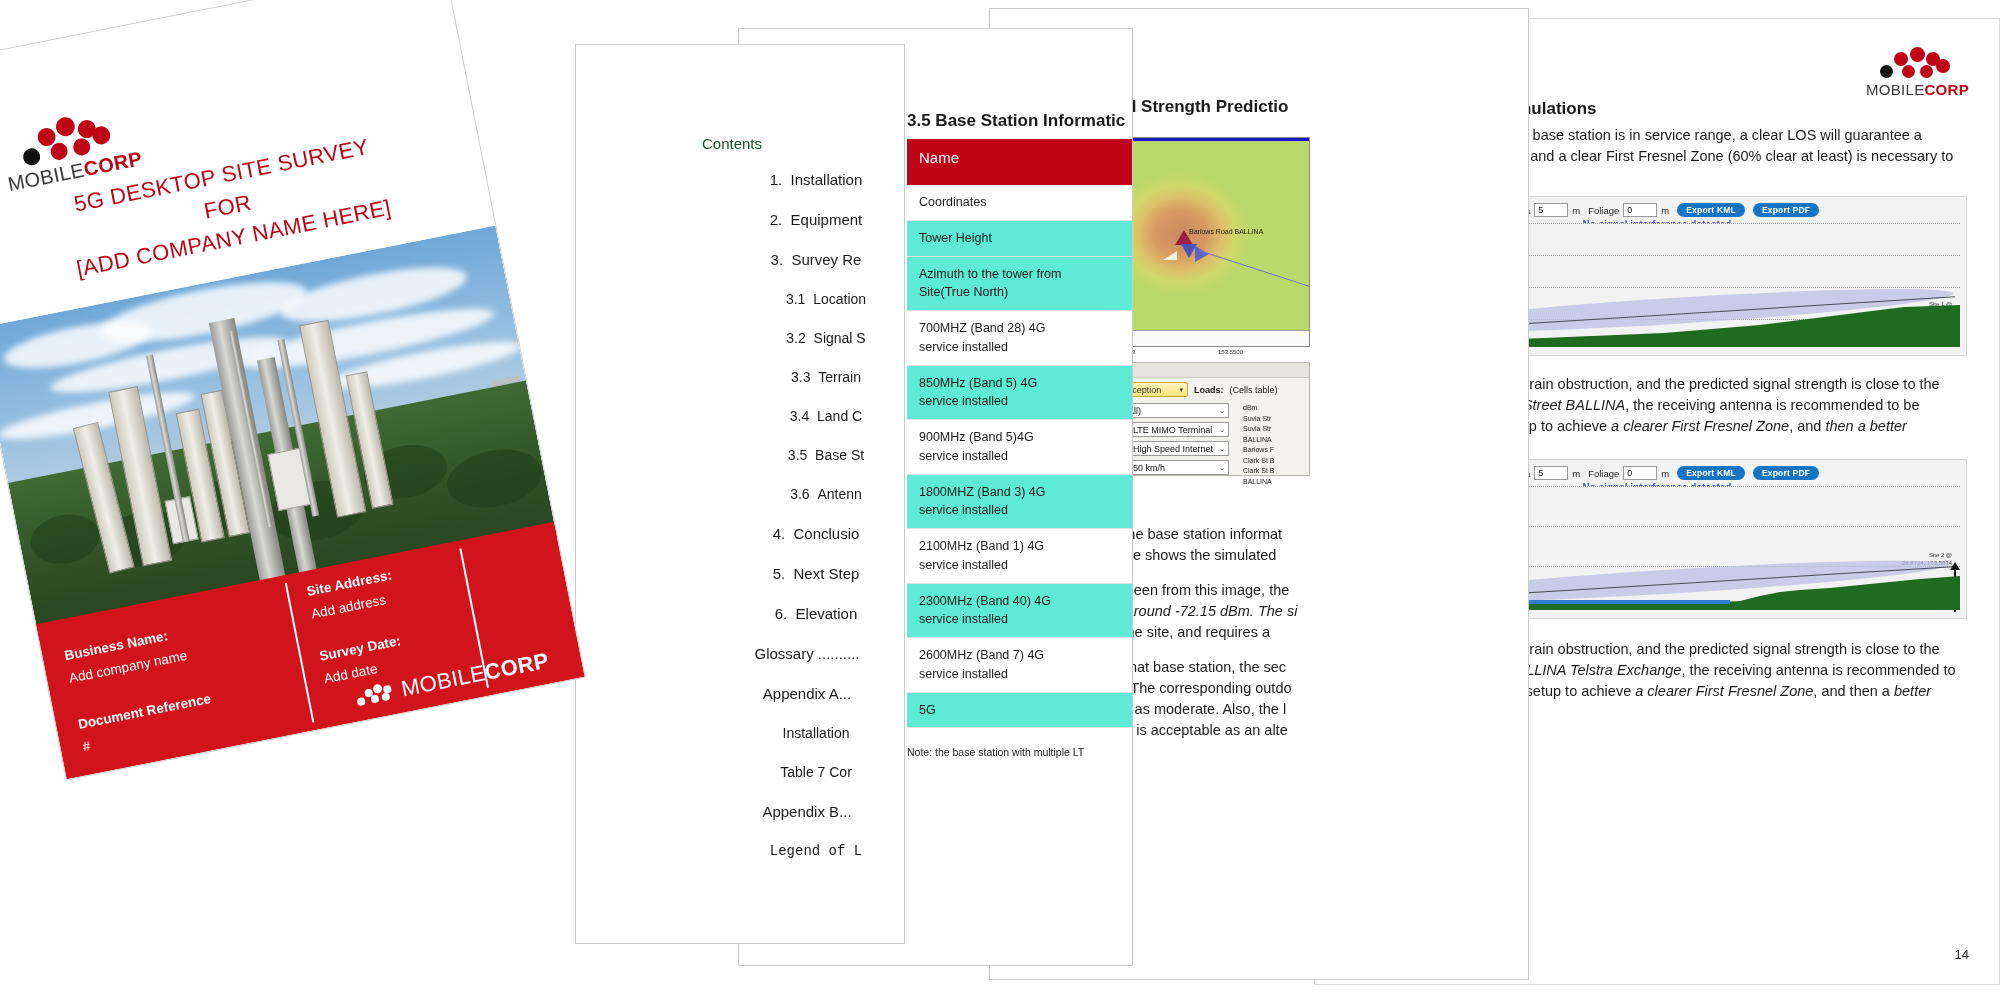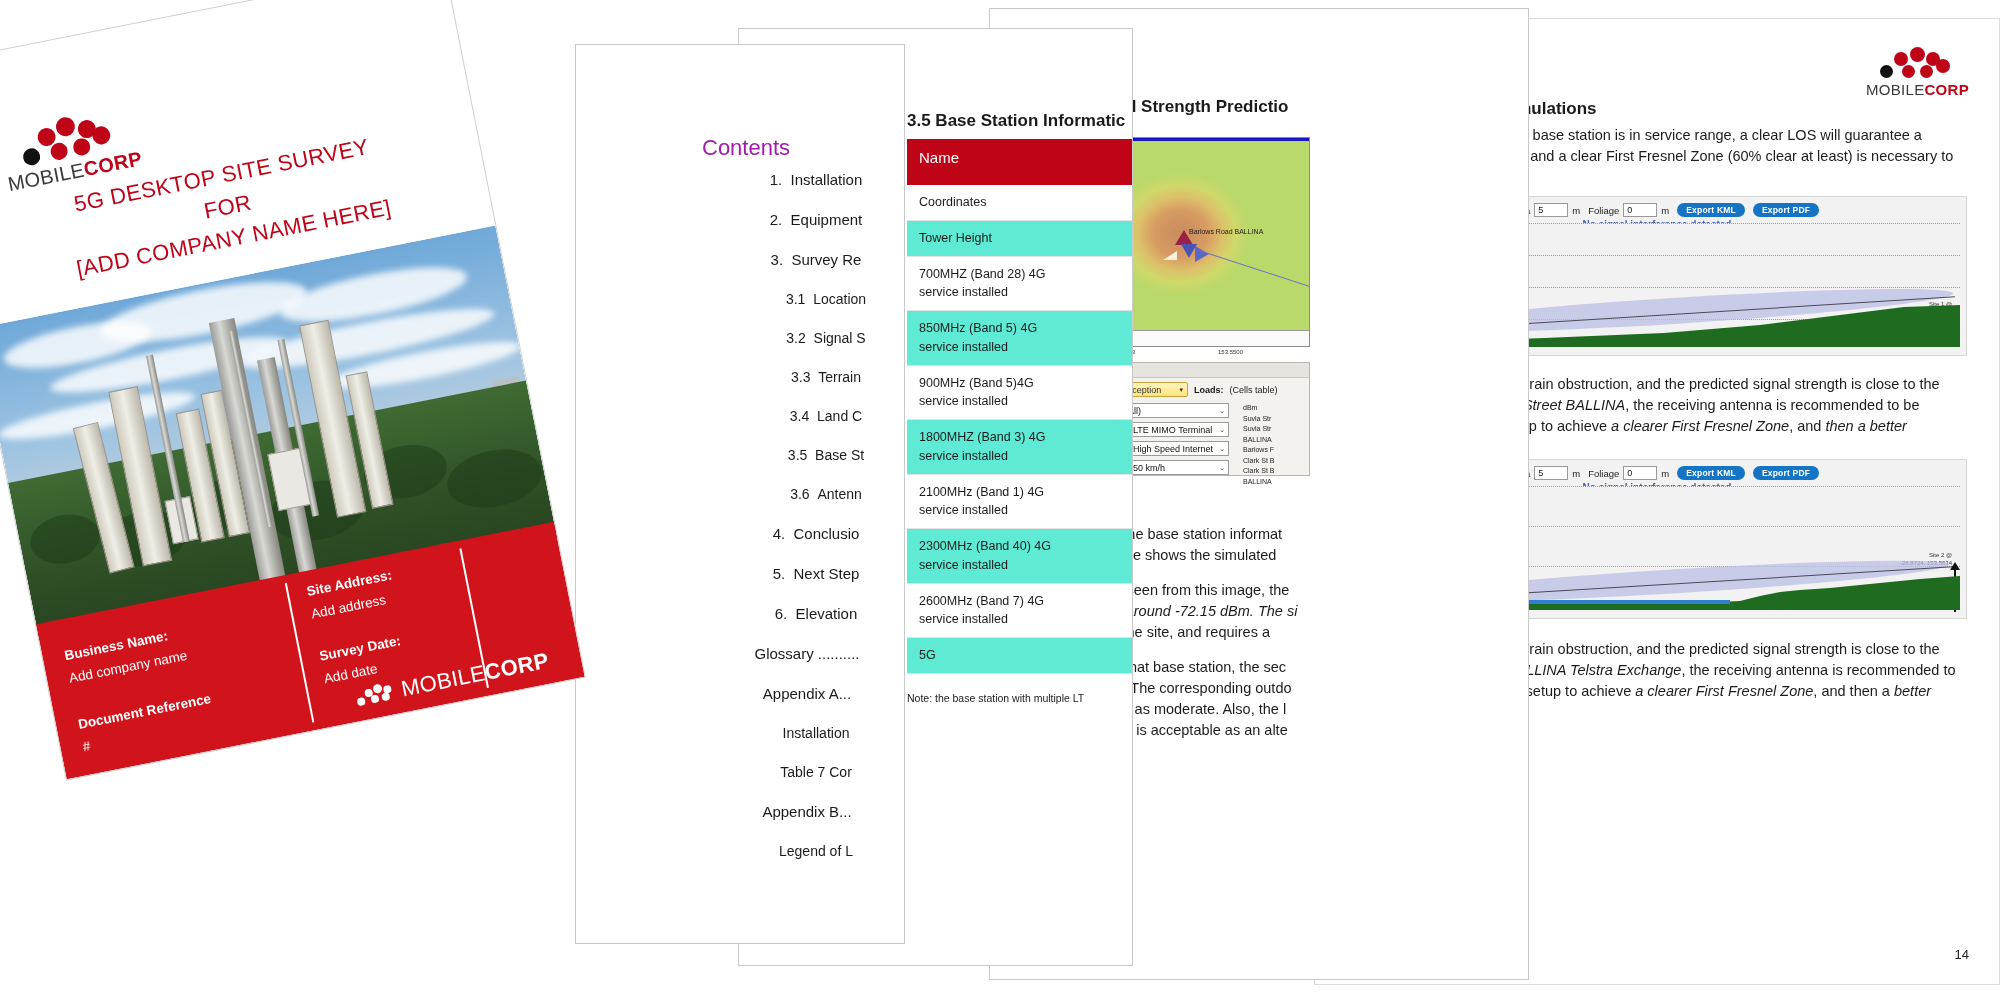--- a/index.html
+++ b/index.html
@@ -93,21 +93,21 @@
   table.bst th {
     background: #c00418; color: #fff; text-align: left;
     font-size: 15px; font-weight: 400; padding: 10px 12px; height: 46px; vertical-align: top;
   }
   table.bst td { padding: 8px 12px; border-bottom: 1px solid #e2e2e2; line-height: 1.5; vertical-align: top; }
   table.bst tr.alt td { background: #5eead4; }
   .note { font-size: 10.5px; color: #1b1b1b; }
 
   
   #page-contents { left: 575px; top: 44px; width: 330px; height: 900px; }
-  .contents-h { color: #a21caf; font-size: 22px; font-weight: 400; }
+  .contents-h { color: #14532d; font-size: 15px; font-weight: 400; }
   .toc-row { font-size: 15px; color: #1b1b1b; white-space: nowrap; }
   .toc-row.lvl2 { font-size: 14px; }
 
   
   #cover-wrap {
     position: absolute; left: -10px; top: 6px; width: 530px; height: 730px;
     transform: rotate(-11.2deg); transform-origin: 50% 50%;
   }
   #cover {
     position: absolute; inset: 0; background: #fff;
@@ -401,20 +401,24 @@
               <th></th>
             </tr>
           </thead>
           <tbody>
             <tr>
                 <td>Coordinates</td>
                 <td></td>
               </tr>
             <tr class="alt">
                 <td>Tower Height</td>
+                <td></td>
+              </tr>
+            <tr class="alt">
+                <td>Azimuth to the tower from Site(True North)</td>
                 <td></td>
               </tr>
             <tr>
                 <td>700MHZ (Band 28) 4G service installed</td>
                 <td></td>
               </tr>
             <tr class="alt">
                 <td>850MHz (Band 5) 4G service installed</td>
                 <td></td>
               </tr>
@@ -463,21 +467,21 @@
         <div class="toc-row lvl2" style="margin:0 0 23px 38px;"><span>3.5</span> &nbsp;<span>Base St</span></div>
         <div class="toc-row lvl2" style="margin:0 0 23px 38px;"><span>3.6</span> &nbsp;<span>Antenn</span></div>
         <div class="toc-row" style="margin:0 0 23px 18px;"><span>4.</span> &nbsp;<span>Conclusio</span></div>
         <div class="toc-row" style="margin:0 0 23px 18px;"><span>5.</span> &nbsp;<span>Next Step</span></div>
         <div class="toc-row" style="margin:0 0 23px 18px;"><span>6.</span> &nbsp;<span>Elevation</span></div>
         <div class="toc-row" style="margin:0 0 23px 0px;">Glossary ..........</div>
         <div class="toc-row" style="margin:0 0 23px 0px;">Appendix A...</div>
         <div class="toc-row lvl2" style="margin:0 0 23px 18px;">Installation</div>
         <div class="toc-row lvl2" style="margin:0 0 23px 18px;">Table 7 Cor</div>
         <div class="toc-row" style="margin:0 0 23px 0px;">Appendix B...</div>
-        <div class="toc-row lvl2" style="margin:0 0 0 18px;">Legend of L</div>
+        <div class="toc-row lvl2" style="margin:0 0 0 18px;font-family:Liberation Mono, monospace;">Legend of L</div>
       </div>
     </div>
   </div>
 
   <div id="cover-wrap">
     <div id="cover">
 
       <div class="mc-logo" style="left:58px; top:78px;">
         <div class="mc-mark" style="width:96px; height:44px;">
           <div class="mc-dot black" style="left:0px; top:24px; width:17px; height:17px;"></div>

